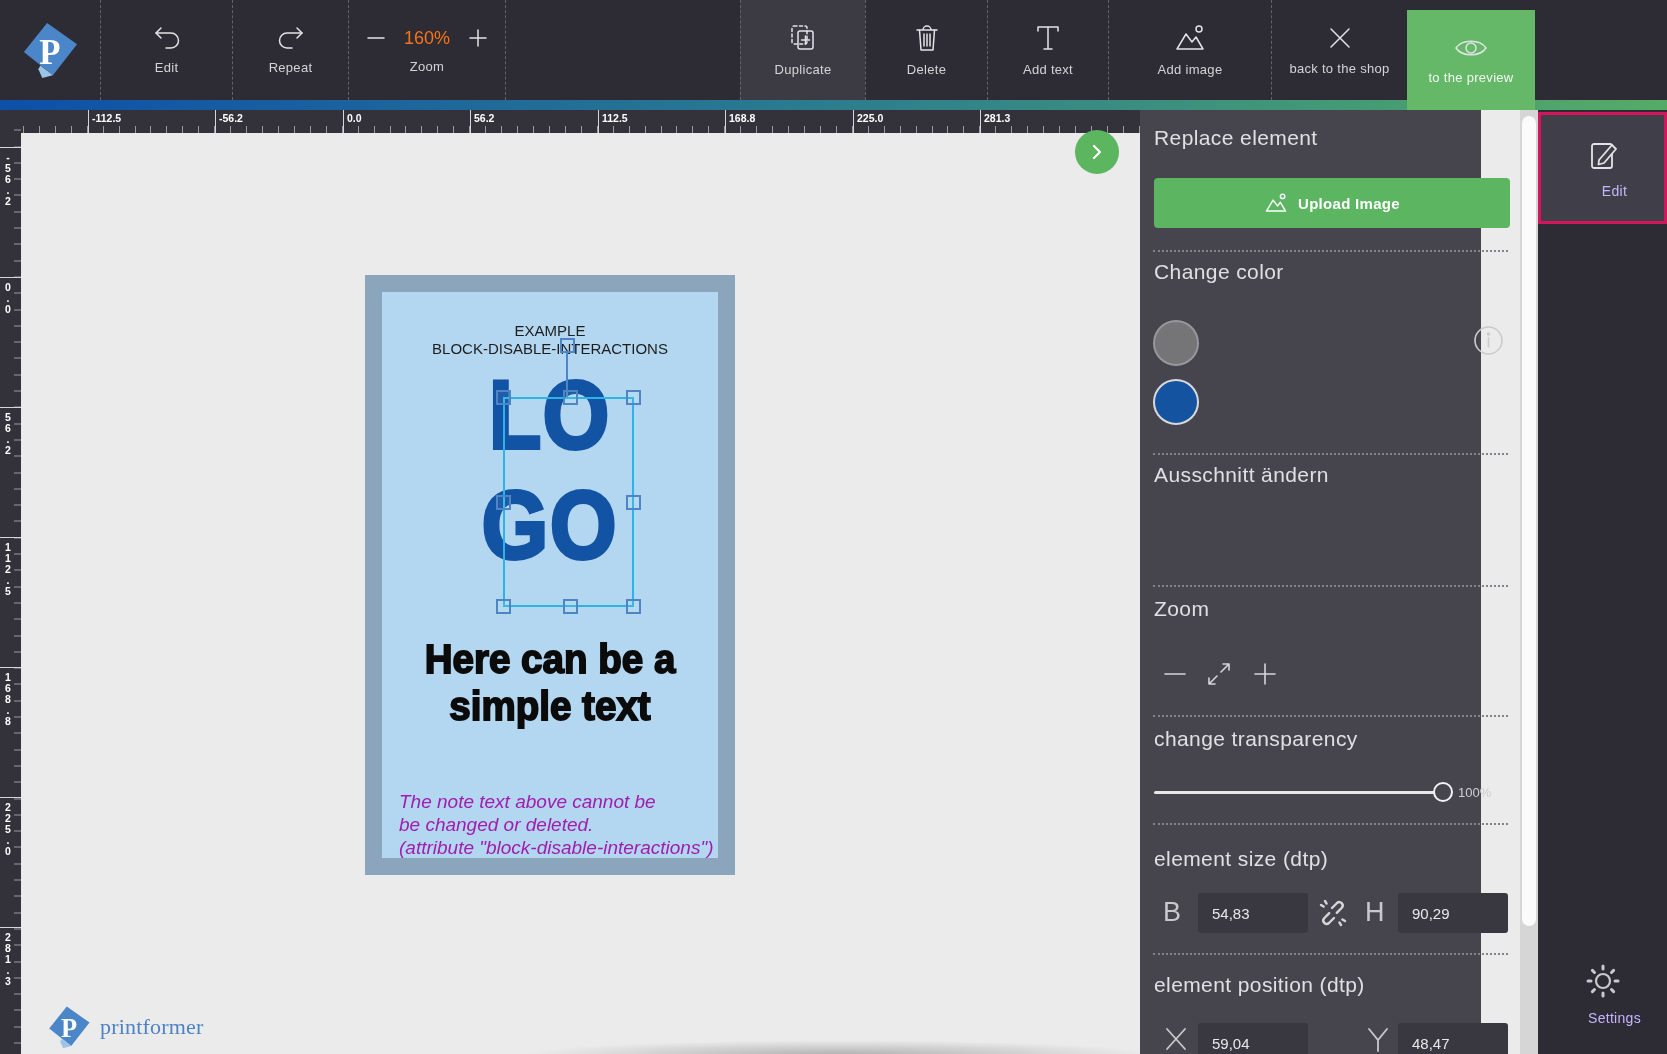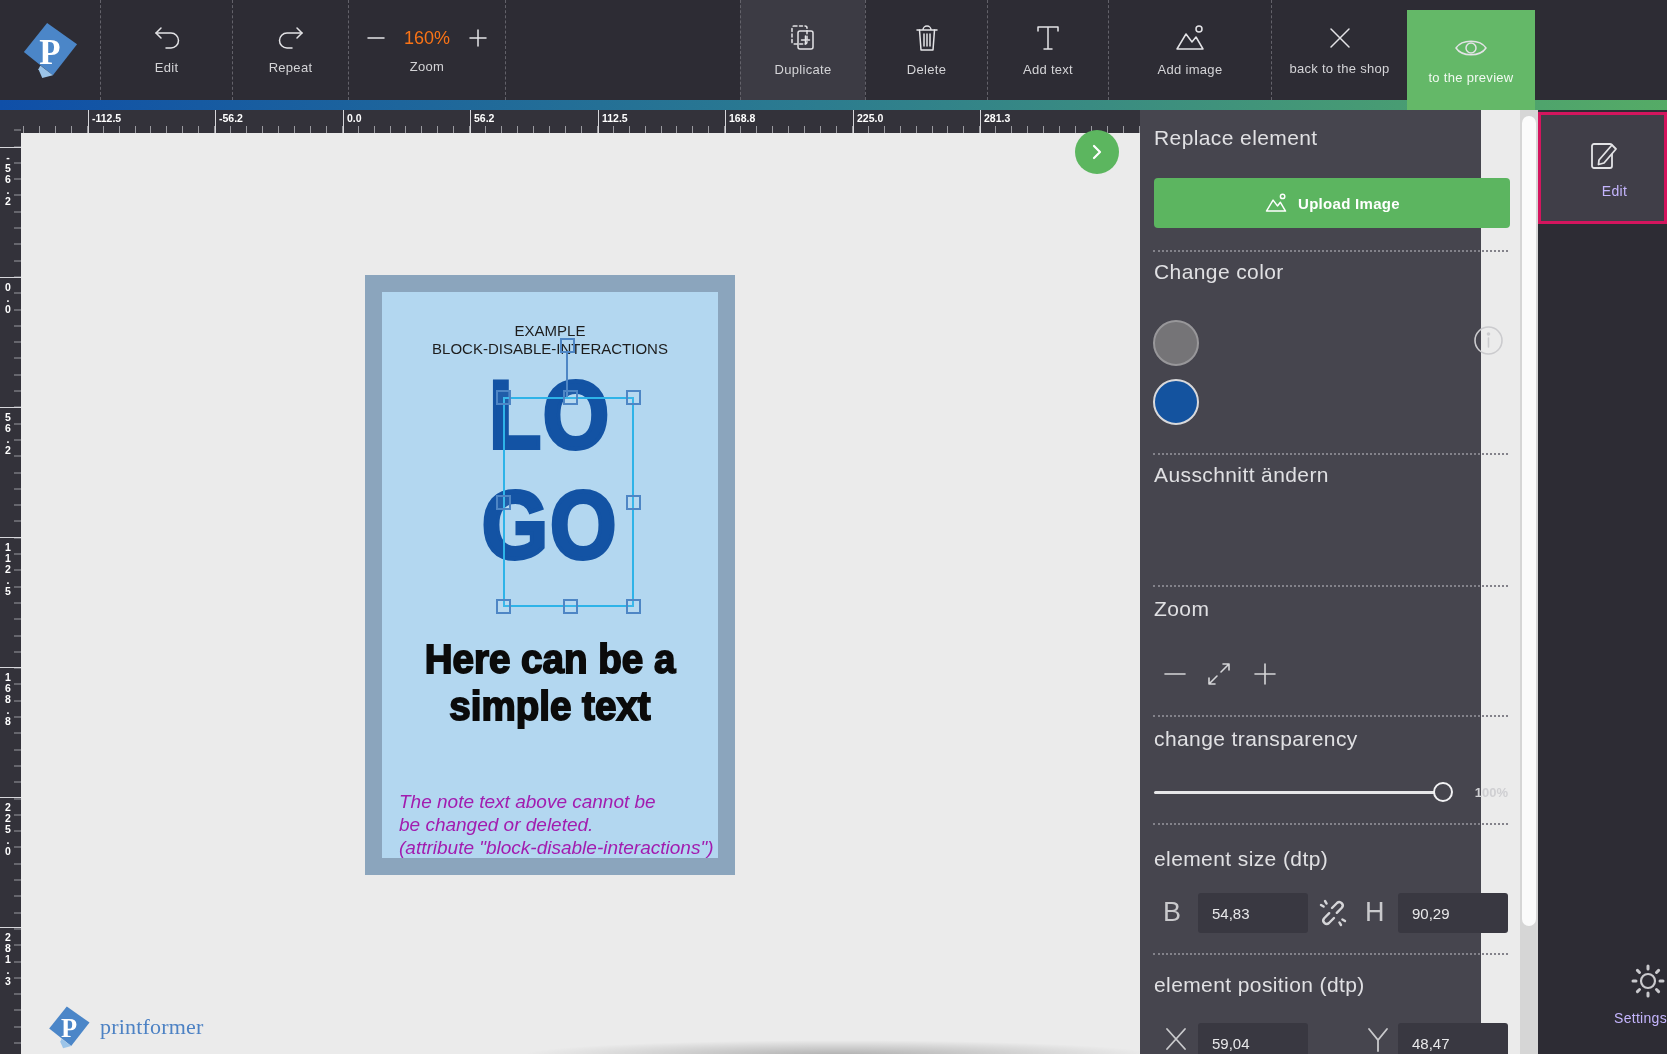--- a/index.html
+++ b/index.html
@@ -61,35 +61,35 @@
   .p-sep { position:absolute; left:13px; width:355px; border-top:2px dotted #83828a; }
   .upload-btn { position:absolute; left:14px; top:68px; width:356px; height:50px; background:#5cb560; border:none; border-radius:4px; color:#fff; font-size:15px; font-weight:bold; letter-spacing:.3px; cursor:pointer; display:flex; align-items:center; justify-content:center; gap:10px; }
   .swatch { position:absolute; left:13px; width:46px; height:46px; border-radius:50%; cursor:pointer; }
   .swatch.gray { top:210px; background:#757477; border:2px solid #98979a; }
   .swatch.blue { top:269px; background:#14539f; border:2px solid #d9d9db; }
   .info-btn { position:absolute; left:333px; top:215px; width:31px; height:31px; background:none; border:none; cursor:pointer; }
   .p-desc { position:absolute; left:14px; top:400px; font-size:16.5px; line-height:26px; color:#b6b6ba; }
   .zctl { position:absolute; top:551px; background:none; border:none; cursor:pointer; }
   .slider-track { position:absolute; left:14px; top:681px; width:290px; height:3px; background:#e7e7e9; border-radius:2px; }
   .slider-knob { position:absolute; left:293px; top:672px; width:20px; height:20px; border-radius:50%; background:#46454e; border:2px solid #f2f2f4; cursor:pointer; }
-  .slider-val { position:absolute; left:318px; top:675px; width:50px; text-align:right; font-size:13px; color:#cfcfd2;font-weight:bold; }
+  .slider-val { position:absolute; left:318px; top:675px; width:50px; font-size:13px; color:#cfcfd2; }
   .fld-letter { position:absolute; font-size:27px; font-weight:300; color:#c9c9cc; }
   .fld { position:absolute; width:110px; height:40px; background:#393841; border:none; border-radius:3px; color:#e8e8ea; font-size:15px; padding-left:14px; font-family:"Liberation Sans",sans-serif; }
 
   
   .scrollstrip { position:absolute; left:1520px; top:110px; width:18px; height:944px; background:#d6d6d6; z-index:3; }
   .scrollthumb { position:absolute; left:2px; top:6px; width:14px; height:810px; background:#fbfbfb; border-radius:8px; }
 
   
   .sidebar { position:absolute; left:1538px; top:110px; width:129px; height:944px; background:#2d2c34; z-index:3; }
   .sb-item { position:absolute; left:0; width:129px; display:flex; flex-direction:column; align-items:center; gap:10px; color:#c9c9cd; background:none; border:none; cursor:pointer; font-size:14px; }
   .sb-item .lbl { font-size:14px; color:#c4b5fd; letter-spacing:.3px;margin-left:24px; }
   .sb-edit { top:2px; height:112px; background:#403e48; border:3px solid #d4155e; justify-content:center; }
   .sb-forms { top:130px; height:84px; justify-content:center; }
-  .sb-settings { top:842px; height:84px; justify-content:center;align-items:flex-end; }
+  .sb-settings { top:842px; height:84px; justify-content:center; }
 
   
   .brand { position:absolute; left:46px; top:1005px; display:flex; align-items:center; gap:8px; z-index:2; }
   .brand .name { font-family:"Liberation Serif", serif; font-size:22px; color:#4d82c4; letter-spacing:.2px; }
 </style>
 </head>
 <body>
 
 <div class="app">
 

